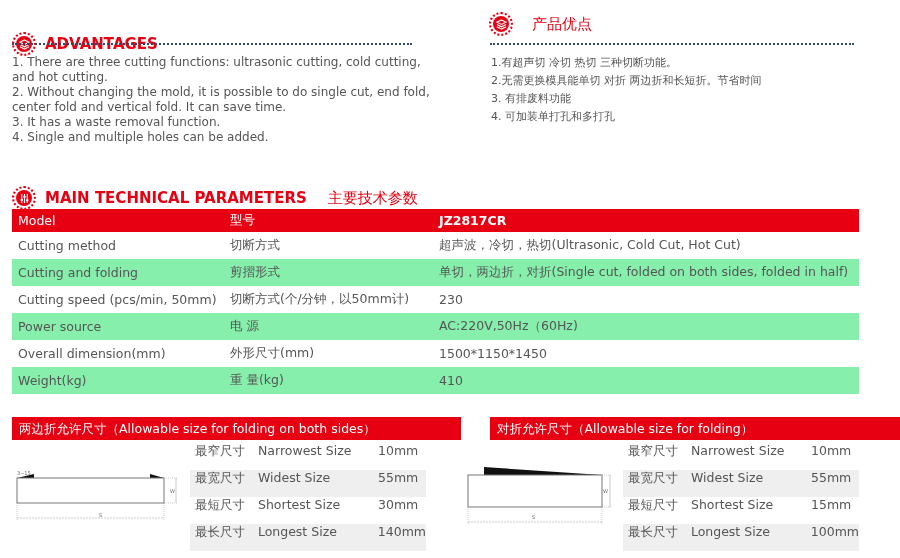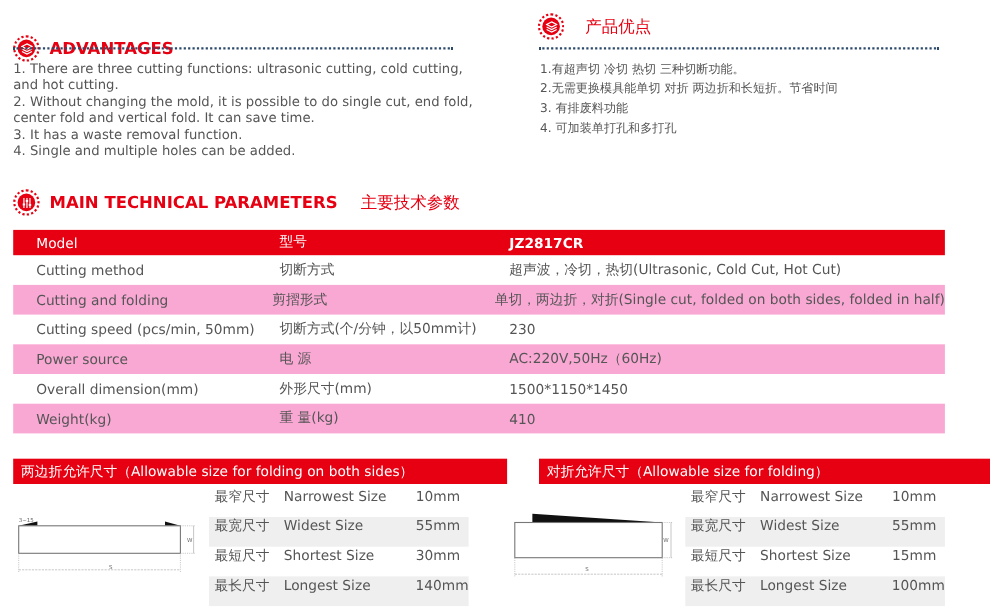--- a/index.html
+++ b/index.html
@@ -17,23 +17,23 @@
   .sec-title-cn { color: #e60012; font-size: 15px; margin-left: 19px; }
   .dots { position: absolute; height: 0; border-top: 2px dotted #2c4a6b; }
 
   .para { font-size: 12px; line-height: 15px; color: #555; }
   .cn-list { font-size: 11px; line-height: 18px; color: #555; }
 
   
   .tbl { position: absolute; left: 12px; top: 209px; width: 847px; }
   .tbl .row { display: flex; height: 27px; align-items: center; font-size: 12.5px; color: #555; }
   .tbl .row.hdr { height: 23px; background: #e60012; color: #fff; }
-  .tbl .row.alt { background: #f9a8d4; justify-content: space-between; }
-  .tbl .c1 { width: 211px; padding-left: 21px; white-space: nowrap; }
-  .tbl .c2 { width: 209px; padding-left: 7px; white-space: nowrap; margin-left: 24px; }
+  .tbl .row.alt { background: #86efac; justify-content: space-between; }
+  .tbl .c1 { width: 211px; padding-left: 6px; white-space: nowrap; }
+  .tbl .c2 { width: 209px; padding-left: 7px; white-space: nowrap; }
   .tbl .c3 { flex: 1; padding-left: 7px; white-space: nowrap; }
   .tbl .row.hdr .c3 { font-weight: bold; }
 
   
   .panel-head { position: absolute; height: 23px; background: #e60012; color: #fff; font-size: 12.5px; line-height: 23px; padding-left: 7px; white-space: nowrap; }
   .sizes { position: absolute; width: 236px; }
   .sizes .srow { display: flex; height: 27px; font-size: 12.5px; color: #555; }
   .sizes .srow.alt { background: #efefef; }
   .sizes .s1 { width: 68px; padding-left: 5px; white-space: nowrap; }
   .sizes .s2 { width: 120px; white-space: nowrap; }
@@ -79,21 +79,21 @@
   <span class="sec-title-cn">产品优点</span>
 </div>
 <div class="dots" style="left:490px; top:43px; width:364px;"></div>
 <div class="abs cn-list" style="left:491px; top:54px; width:380px;">
   <div>1.有超声切 冷切 热切 三种切断功能。</div>
   <div>2.无需更换模具能单切 对折 两边折和长短折。节省时间</div>
   <div>3. 有排废料功能</div>
   <div>4. 可加装单打孔和多打孔</div>
 </div>
 
-<div class="abs sec-head" style="left:12px; top:171px;align-items:center;">
+<div class="abs sec-head" style="left:12px; top:185px;align-items:center;">
   <div class="badge">
     <div class="core">
       <svg width="11" height="11" viewBox="0 0 12 12">
           <line x1="3" y1="1" x2="3" y2="11" stroke="#fff" stroke-width="1.2"></line>
           <line x1="6" y1="1" x2="6" y2="11" stroke="#fff" stroke-width="1.2"></line>
           <line x1="9" y1="1" x2="9" y2="11" stroke="#fff" stroke-width="1.2"></line>
           <rect x="1.8" y="6.5" width="2.4" height="2" fill="#fff"></rect>
           <rect x="4.8" y="3" width="2.4" height="2" fill="#fff"></rect>
           <rect x="7.8" y="7" width="2.4" height="2" fill="#fff"></rect>
         </svg>

